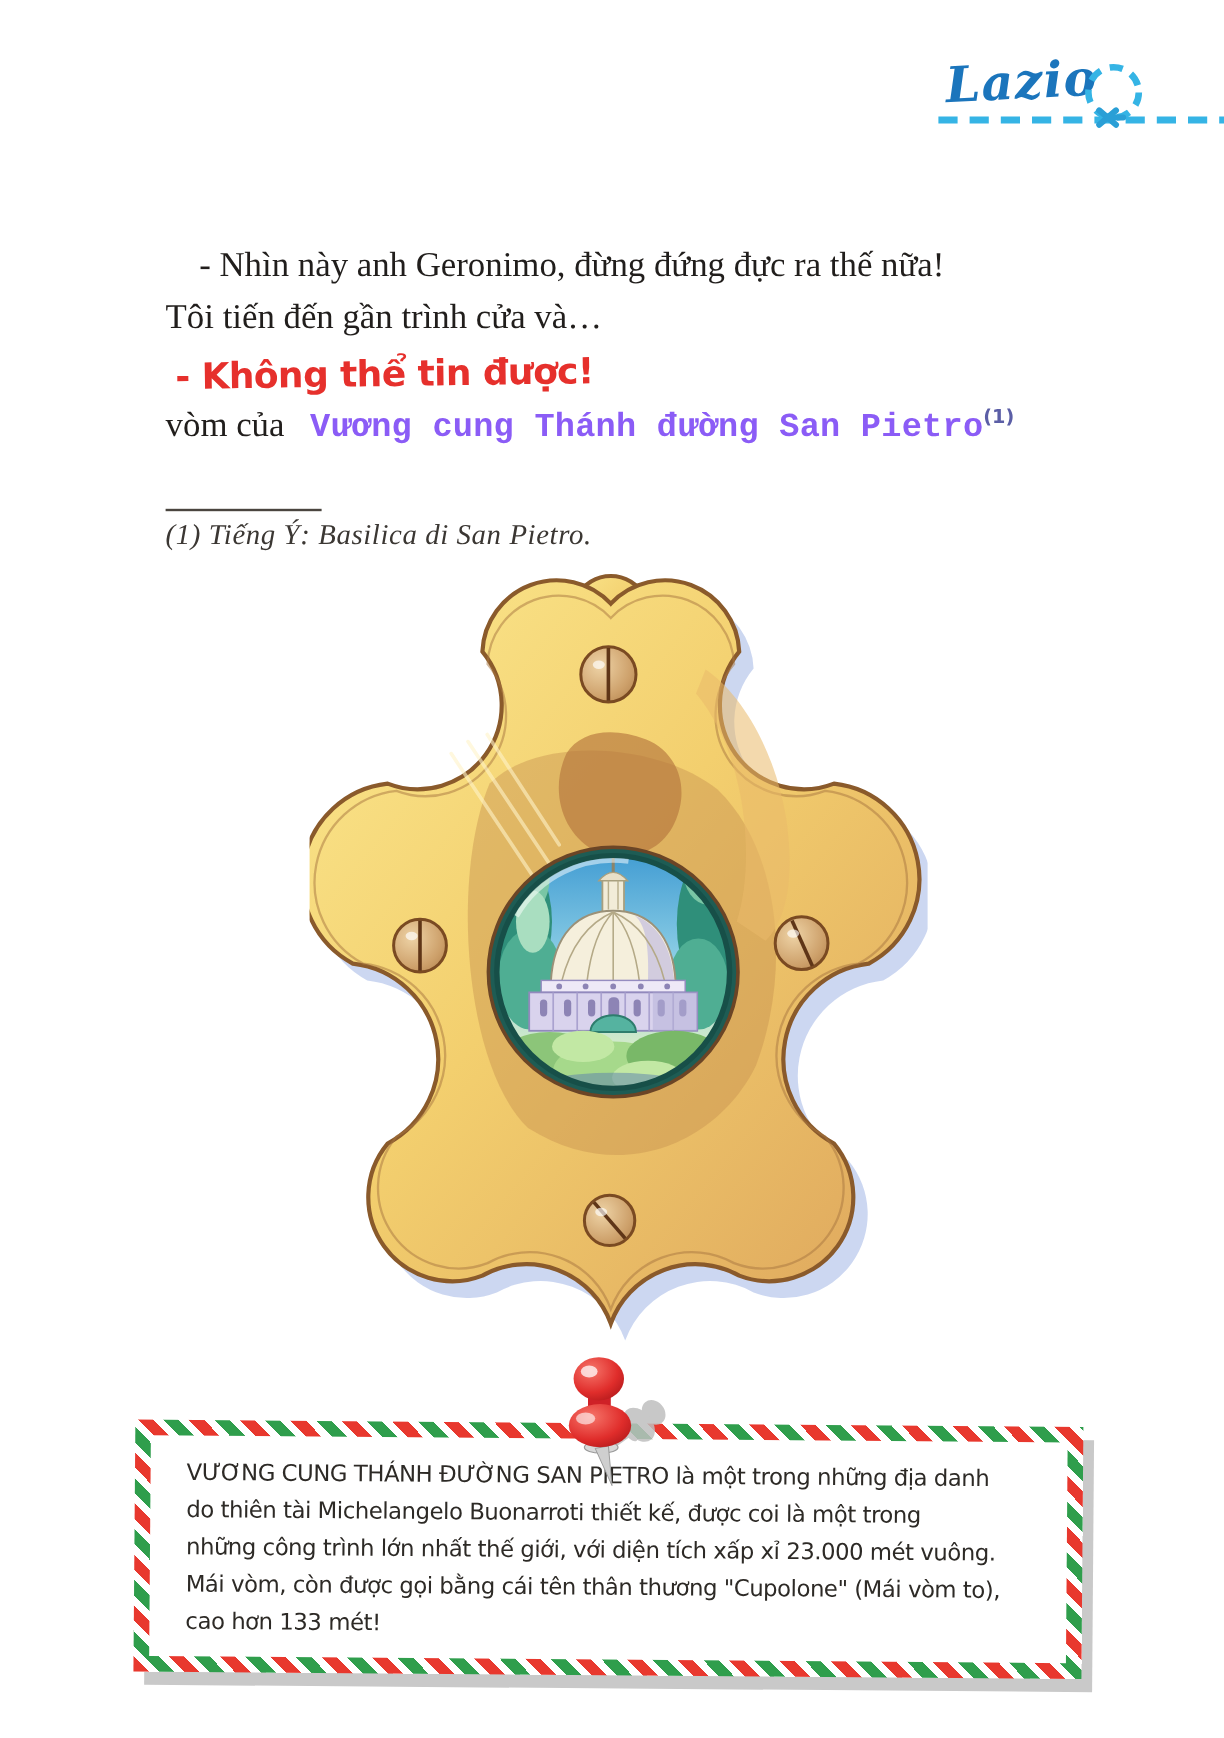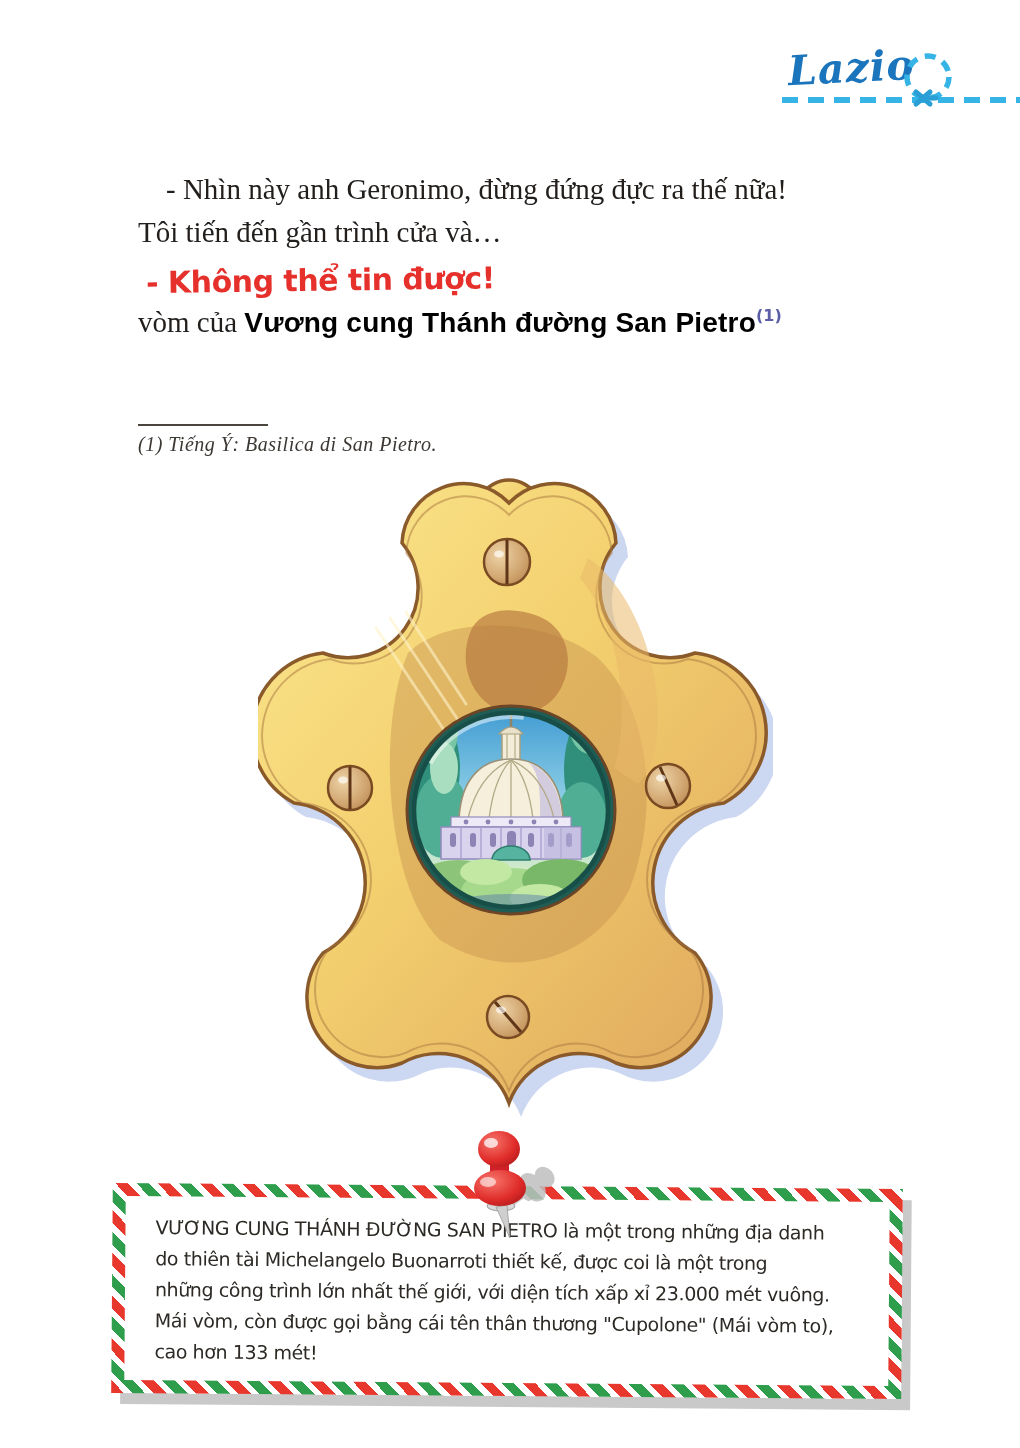--- a/index.html
+++ b/index.html
@@ -12,38 +12,38 @@
     position:absolute;left:788px;top:44px;
     font-family:"DejaVu Serif", serif;font-style:italic;font-weight:bold;
     font-size:41px;color:#1b75bc;letter-spacing:1px;transform:rotate(-3deg);
   }
   .header-line{position:absolute;left:778px;top:46px;width:242px;height:64px;}
   
   .story{
     position:absolute;left:138px;top:168px;width:758px;
     font-size:29px;line-height:43px;color:#211e1c;
   }
-  .indent{padding-left:28px;}
+  .indent{padding-left:28px;margin-top:32px;}
   .exclaim{
     font-family:"DejaVu Sans", sans-serif;font-weight:bold;
     color:#e6302c;font-size:30px;line-height:47px;letter-spacing:-0.5px;
     transform:rotate(-0.8deg);padding-left:8px;
   }
   .landmark{
-    font-family:Liberation Sans, sans-serif;font-weight:bold;
-    color:#000000;font-size:28px;letter-spacing:0.2px;
+    font-family:Liberation Mono, monospace;font-weight:bold;
+    color:#8b5cf6;font-size:28px;letter-spacing:0.2px;margin-left:14px;
   }
   .landmark-sup{
     font-family:"DejaVu Sans", sans-serif;font-weight:bold;color:#5b5ea6;
     font-size:16px;vertical-align:super;line-height:0;
   }
   
   .footnote{position:absolute;left:138px;top:424px;color:#3b3733;}
   .footnote-rule{width:130px;border-top:2px solid #4a453f;margin-bottom:7px;}
-  .footnote-text{font-style:italic;font-size:20px;letter-spacing:0.5px;}
+  .footnote-text{font-style:italic;font-size:24px;letter-spacing:0.5px;}
   
   .keyhole{position:absolute;left:258px;top:468px;width:515px;height:665px;}
   .pushpin{position:absolute;left:438px;top:1116px;width:140px;height:135px;z-index:6;}
   
   .note-box{
     position:absolute;left:112px;top:1186px;width:790px;height:210px;
     box-sizing:border-box;padding:13px;transform:rotate(0.45deg);
     background:repeating-linear-gradient(45deg,
       #e8382e 0 9px,#ffffff 9px 15px,#2f9e4c 15px 24px,#ffffff 24px 30px);
     box-shadow:9px 11px 0 #c9c9c9;

